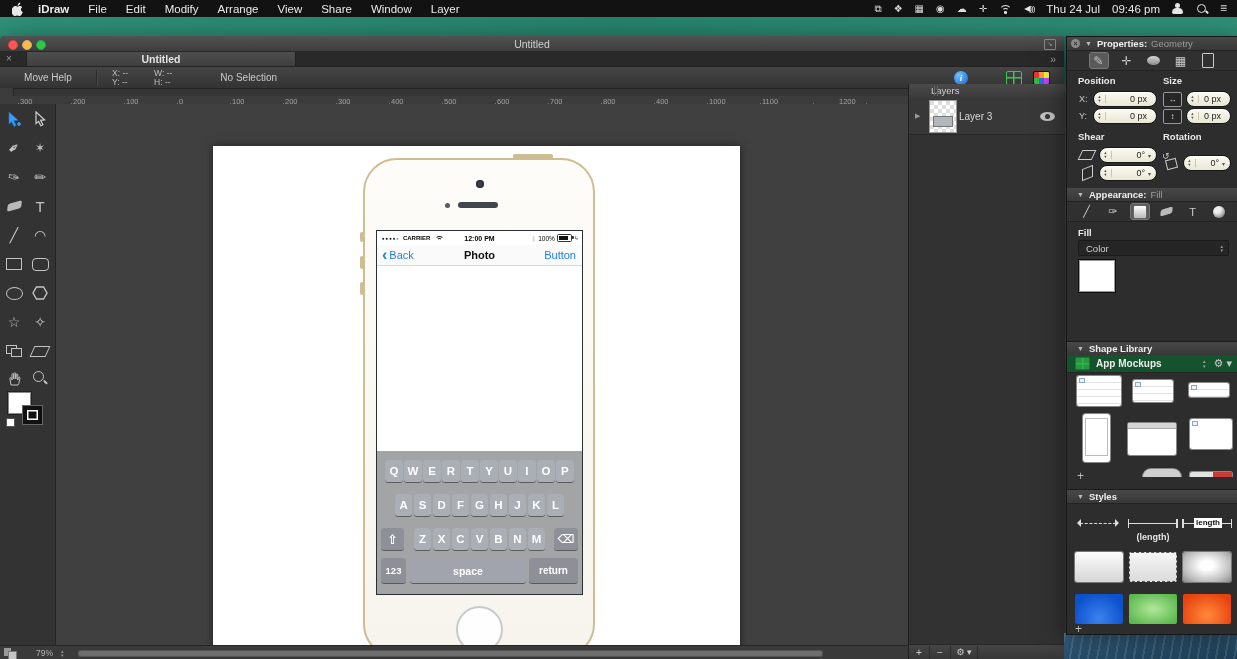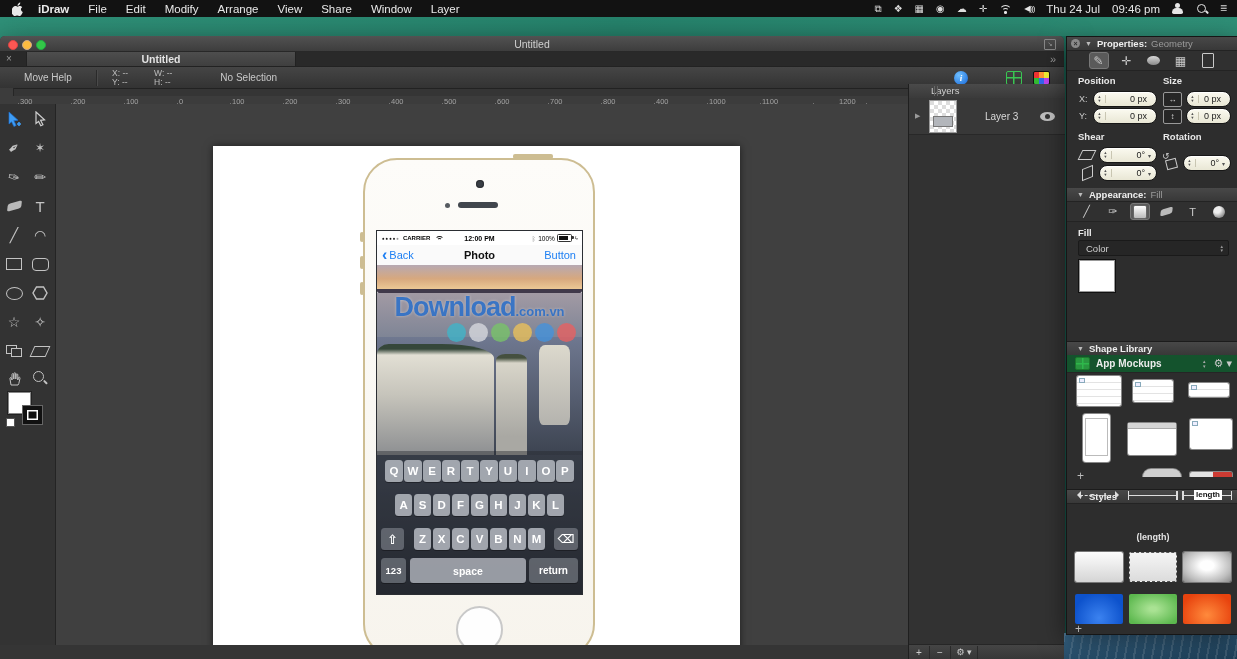--- a/index.html
+++ b/index.html
@@ -180,21 +180,21 @@
   .lrow{height:36px;display:flex;align-items:center;border-bottom:1px solid #282828;background:#383838;}
   .lrow.sel{background:#4e6c94;}
   .ltri{color:#9a9a9a;font-size:7px;margin-left:6px;width:10px;}
   .lthumb{position:relative;width:26px;height:31px;background:#fff;border:1px solid #9a9a9a;margin-left:4px;}
   .lthumb:after{content:"";position:absolute;}
   .t-keyboard{background:repeating-conic-gradient(#fff 0 25%,#ddd 0 50%) 0 0/8px 8px;}
   .t-keyboard:after{left:3px;right:3px;bottom:5px;height:9px;background:#b3b6bb;border:0.5px solid #777;}
   .t-photo{background:repeating-conic-gradient(#fff 0 25%,#ddd 0 50%) 0 0/8px 8px;}
   .t-photo:after{left:4px;right:4px;top:3px;bottom:3px;background:linear-gradient(#d9a87c 0 32%,#6b7485 32% 65%,#3a414d 100%);}
   .t-phone:after{left:6px;right:6px;top:2px;bottom:2px;background:#2e3238;border-radius:3px;}
-  .lname{margin-left:28px;font-size:10px;color:#d9d9d9;}
+  .lname{margin-left:2px;font-size:10px;color:#d9d9d9;}
   .lrow.sel .lname{color:#fff;font-weight:bold;}
   .leye{position:relative;margin-left:auto;margin-right:10px;width:15px;height:9px;border-radius:50%;background:#bfbfbf;}
   .leye:after{content:"";position:absolute;left:5px;top:2px;width:5px;height:5px;border-radius:50%;background:#333;}
   .lbottom{position:absolute;left:0;bottom:14px;width:100%;height:48px;}
   .blendrow{position:absolute;left:0;top:12px;width:100%;display:flex;align-items:center;}
   .blabel{margin-left:20px;font-size:9.5px;color:#c3c3c3;}
   .bdrop{margin-left:8px;width:100px;height:15px;background:#262626;border:1px solid #1a1a1a;border-radius:3px;
          display:flex;align-items:center;font-size:9.5px;color:#d0d0d0;}
   .bdrop span{margin-left:8px;}
   .bdrop .st{margin-left:auto;margin-right:4px;font-size:5px;line-height:4.5px;color:#999;text-align:center;}
@@ -517,42 +517,20 @@
               </span>
             </div>
             <div class="pnav">
               <span class="pback">
                   <span class="ch">‹</span>
                   <span>Back</span>
                 </span>
               <span class="pnavtitle">Photo</span>
               <span class="pbtn">Button</span>
             </div>
-            <div class="photo">
-              <div class="sky"></div>
-              <div class="skyline"></div>
-              <div class="seafar"></div>
-              <div class="cliffs">
-                  <i class="c1"></i>
-                  <i class="c2"></i>
-                  <i class="c3"></i>
-                </div>
-              <div class="seanear"></div>
-              <div class="wm">
-                <span class="big">Download</span><span class="small">.com.vn</span>
-              </div>
-              <div class="filters" id="filters">
-                  <span class="fcirc" style="background: rgb(63, 181, 201);"></span>
-                  <span class="fcirc" style="background: rgb(217, 218, 223);"></span>
-                  <span class="fcirc" style="background: rgb(121, 196, 104);"></span>
-                  <span class="fcirc" style="background: rgb(236, 194, 88);"></span>
-                  <span class="fcirc" style="background: rgb(66, 146, 221);"></span>
-                  <span class="fcirc" style="background: rgb(233, 96, 96);"></span>
-                </div>
-            </div>
             <div class="kb">
               <div class="krow kr1" id="kb-r1">
                   <div class="key">Q</div>
                   <div class="key">W</div>
                   <div class="key">E</div>
                   <div class="key">R</div>
                   <div class="key">T</div>
                   <div class="key">Y</div>
                   <div class="key">U</div>
                   <div class="key">I</div>
@@ -584,20 +562,26 @@
               <div class="key kmod k123">123</div>
               <div class="key kspace">space</div>
               <div class="key kmod kreturn">return</div>
             </div>
           </div>
         </div>
 
       </div>
     </div>
 
+    <div class="botbar">
+      <span class="cpages"></span>
+      <span class="zoomtxt">79%</span>
+      <span class="zstep">▴<br>▾</span>
+      <span class="hscroll"></span>
+    </div>
 
     <div class="layers">
       <div class="lhead">
         <span class="lgrip"></span>
         <span>Layers</span>
       </div>
       <div class="lrows" id="layer-rows">
           <div class="lrow">
             <span class="ltri">▶</span>
             <span class="lthumb t-keyboard"></span>
@@ -750,21 +734,21 @@
       <span class="mth mlist" style="left:123px;top:46px;width:42px;height:30px"></span>
       <span class="mdock" style="left:76px;top:96px;width:38px;height:12px"></span>
       <span class="mprog" style="left:123px;top:99px;width:42px;height:6px"></span>
     </div>
     <span class="pluslab" style="left:10px;top:432px">+</span>
 
     <div class="shead" style="position:absolute;left:0;top:452px;width:100%">
       <span class="ptri" style="margin-left:10px">▼</span>
       <span class="phlabel">Styles</span>
     </div>
-    <div class="stylerow1" style="top:452px">
+    <div class="stylerow1" style="top:480px">
       <span class="lstyle">
           <span class="arrL"></span>
           <span class="dashline"></span>
           <span class="arrR"></span>
         </span>
       <span class="lstyle">
           <span class="tick"></span>
           <span class="solidline"></span>
           <span class="tick"></span>
         </span>

